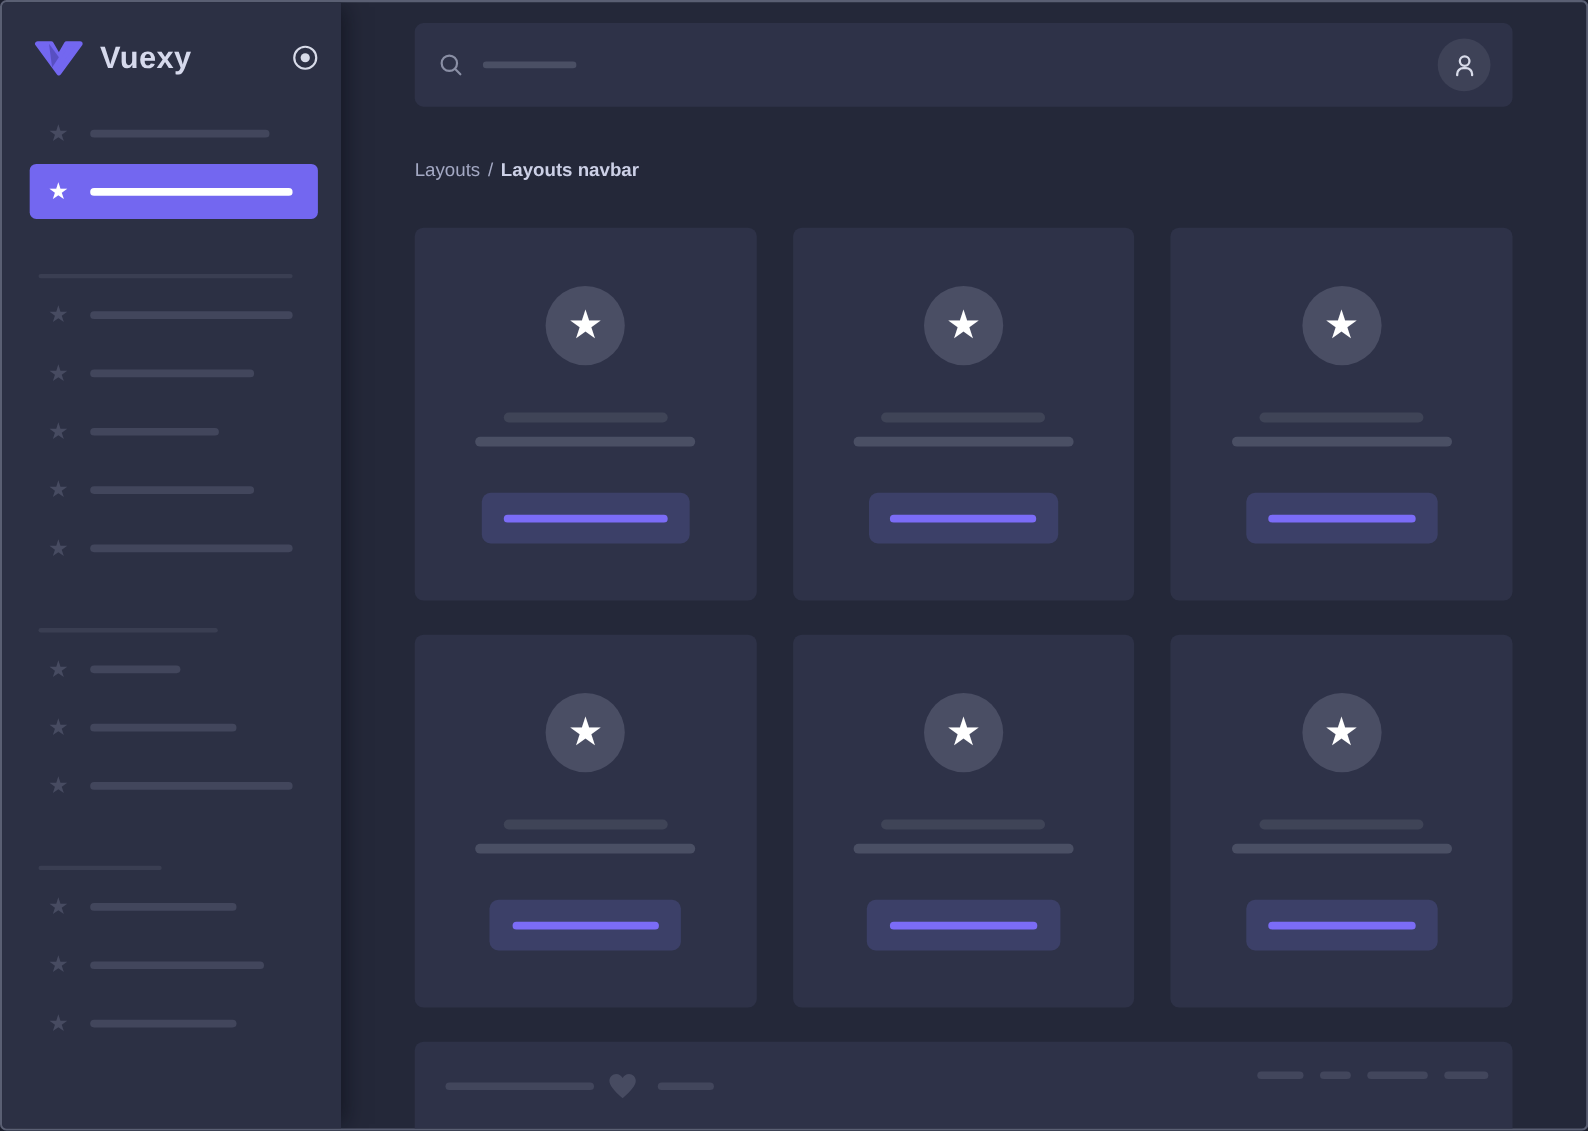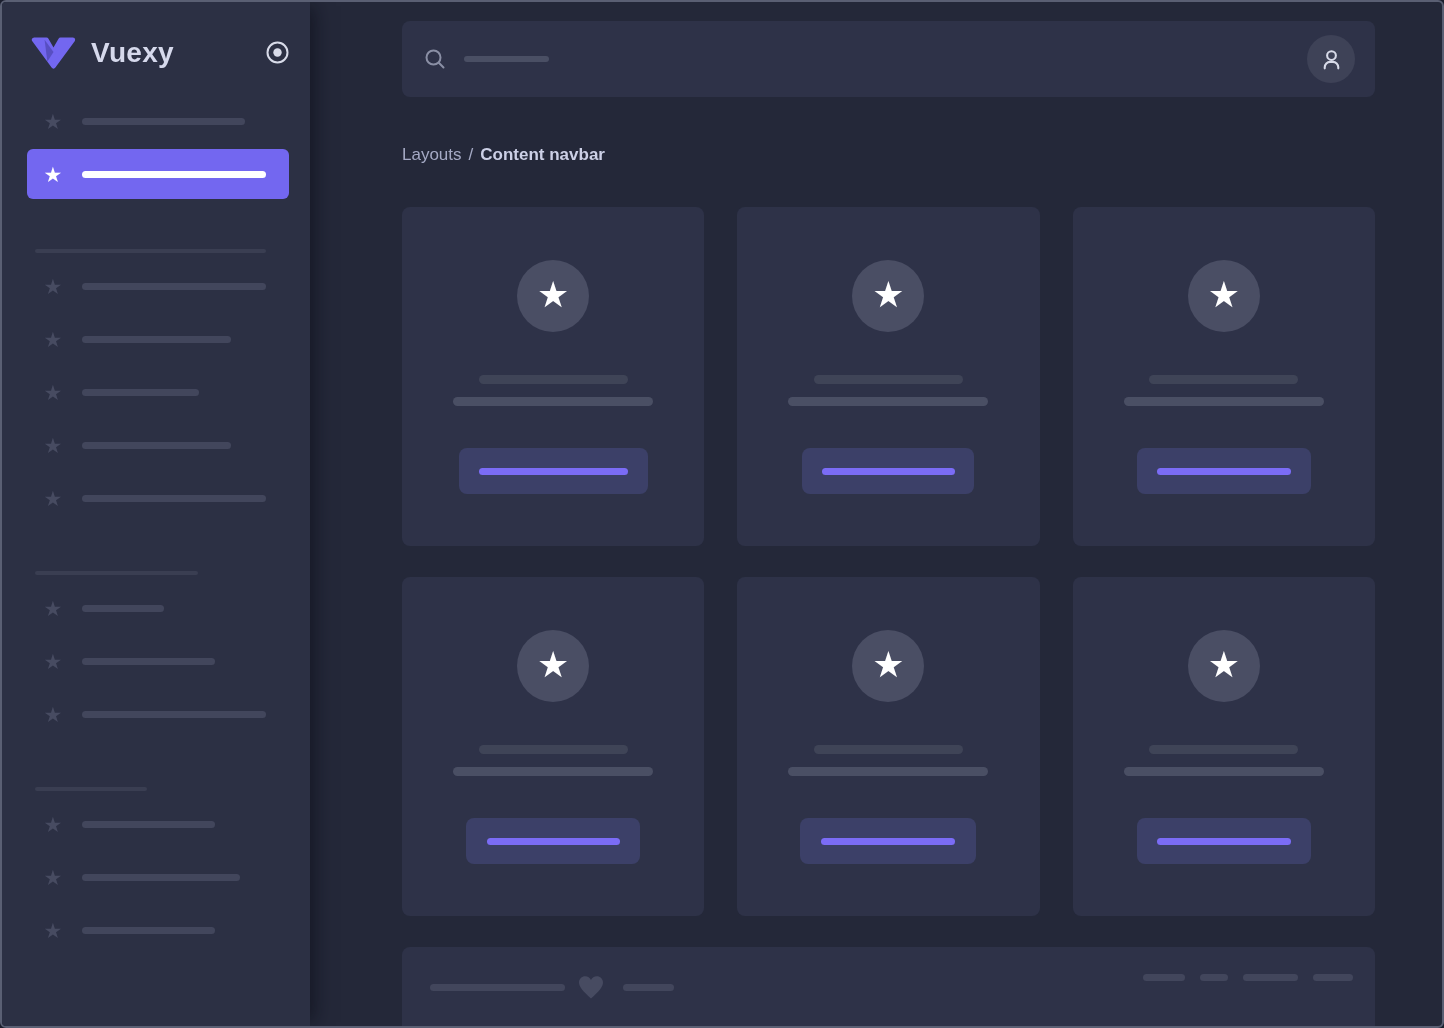--- a/index.html
+++ b/index.html
@@ -1,21 +1,20 @@
 <!DOCTYPE html>
 <html style="--window-border: #5a5f73; --page-bg: #242839; --sidebar-bg: #2c3044; --surface: #2e3248; --brand: #7367f0; --brand-bright: #7b6cf6; --muted-bar: #42465c; --dim-bar: #3a3e52; --star-muted: #474b61; --card-bar-1: #3f4457; --card-bar-2: #4a4f64; --circle-bg: #4a4e64; --button-bg: #3c4068; --icon-muted: #8a8fa5; --icon-light: #d8dbe9; --avatar-bg: #3e4257; --text-light: #d6d9ec; --breadcrumb-text: #a4a9c4; --breadcrumb-current: #ccd0e6;"><head>
 <meta charset="utf-8">
 <style>
   html,body{margin:0;padding:0;background:#1b1e2d;}
   .app{
     width:1444px;height:1028px;box-sizing:border-box;
     border:2px solid var(--window-border);border-radius:6px;
     background:var(--page-bg);display:flex;overflow:hidden;
     font-family:"Liberation Sans",sans-serif;
-    gap:25px;
   }
   
   .sidebar{width:308px;flex-shrink:0;background:var(--sidebar-bg);
     box-shadow:8px 0 18px -4px rgba(8,10,18,.55);position:relative;z-index:2;}
   .brand{height:93px;display:flex;align-items:center;padding:8px 20px 0 28px;box-sizing:border-box;}
   .logo{width:47px;height:32px;flex-shrink:0;}
   .logo .v{fill:var(--brand);stroke:var(--brand);stroke-width:5;stroke-linejoin:round;}
   .logo .fold{fill:rgba(28,22,90,.30);}
   .brand-title{font-size:28px;font-weight:700;color:var(--text-light);margin-left:14px;letter-spacing:.3px;}
   .pin{margin-left:auto;width:25px;height:25px;cursor:pointer;}
@@ -158,21 +157,21 @@
         <svg viewBox="0 0 24 24">
           <circle cx="12" cy="8.2" r="4.2"></circle>
           <path d="M5.5,20.5 v-1 a5.2,5.2 0 0 1 5.2,-5.2 h2.6 a5.2,5.2 0 0 1 5.2,5.2 v1"></path>
         </svg>
       </div>
     </header>
 
     <div class="breadcrumb">
       <span class="parent">Layouts</span>
       <span class="sep">/</span>
-      <span class="current">Content navbar</span>
+      <span class="current">Layouts navbar</span>
     </div>
 
     <div class="grid" id="card-grid">
         <div class="card">
           <div class="card-circle">
             <span class="card-star">★</span>
           </div>
           <div class="card-b1" style="width:149px"></div>
           <div class="card-b2" style="width:200px"></div>
           <div class="card-btn" style="width:189px">

